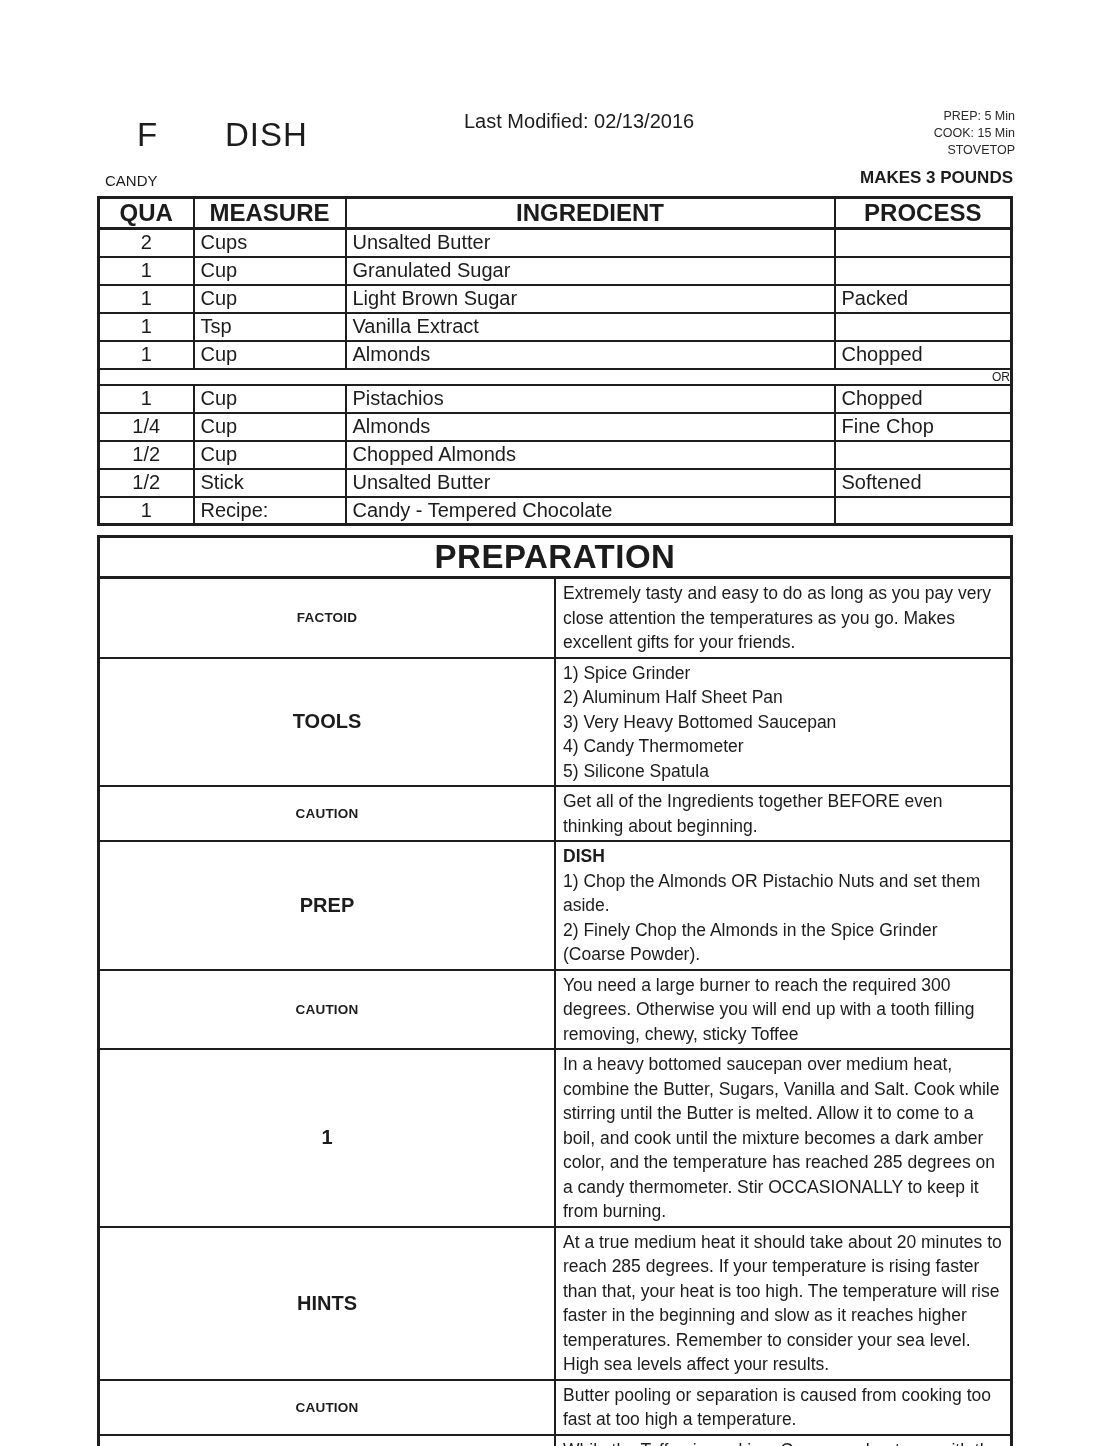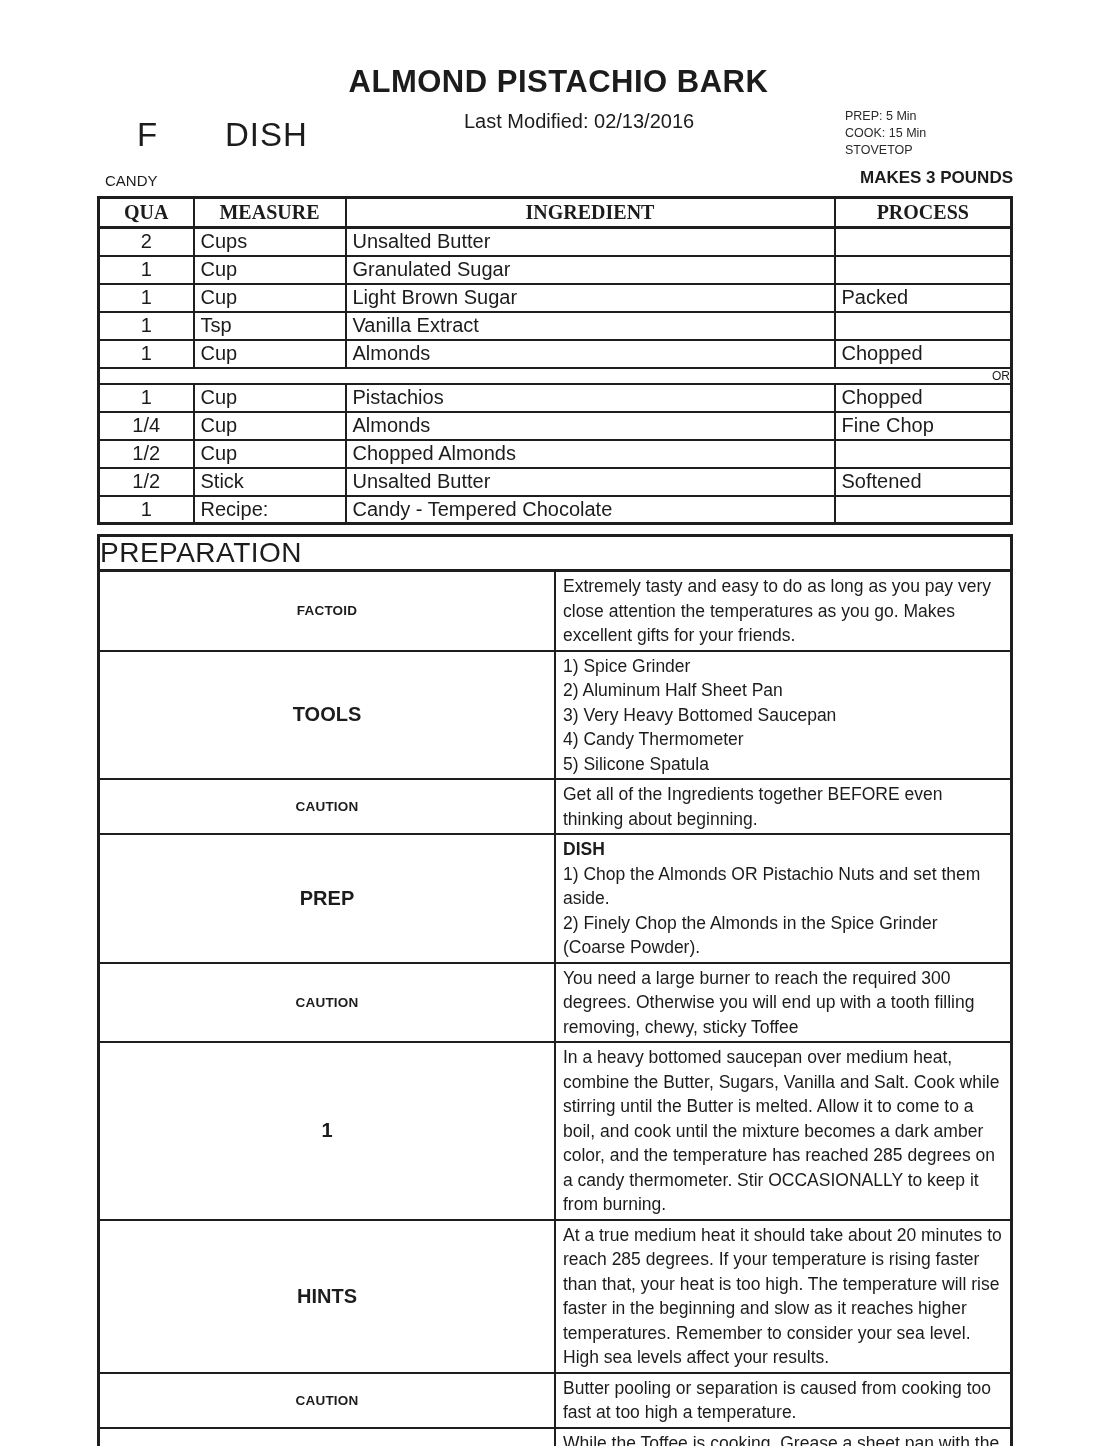--- a/index.html
+++ b/index.html
@@ -22,72 +22,70 @@
     letter-spacing: 0.5px;
   }
   .last-modified {
     position: absolute; top: 110px; left: 464px;
     font-size: 20px;
   }
   .letter   { position: absolute; top: 116px; left: 137px; font-size: 33px; }
   .difficulty { position: absolute; top: 116px; left: 225px; font-size: 33px; letter-spacing: 1px; }
   .meta {
     position: absolute; top: 108px; left: 845px; width: 170px;
-    text-align: left; font-size: 12.5px; line-height: 17px; color: #2a2a2a;
+    text-align: right; font-size: 12.5px; line-height: 17px; color: #2a2a2a;
   }
   .category { position: absolute; top: 172px; left: 105px; font-size: 15px; }
   .yield    { position: absolute; top: 168px; right: 104px; font-size: 17px; font-weight: bold; }
 
   
   table { border-collapse: collapse; table-layout: fixed; margin-left: 97px; width: 916px; }
   table, th, td { border: 2px solid #1e1e1e; }
   table { border-width: 3px; }
 
   
   .ing-table th {
-    height: 30px; font-size: 20px; font-weight: bold; text-align: center;
+    height: 30px; font-size: 24px; font-weight: bold; text-align: center;
     border-bottom-width: 3px;
-    font-family: Liberation Serif, serif;
   }
   .ing-table td { height: 28px; font-size: 20px; vertical-align: middle; }
   .ing-table .col-0 { width: 95px; text-align: center; }
   .ing-table .col-1 { width: 152px; }
   .ing-table .col-2 { width: 489px; }
   .ing-table td.col-1, .ing-table td.col-2, .ing-table td.col-3 {
     text-align: left; padding-left: 6px;
   }
   .or-cell {
     height: 14px !important; font-size: 12px !important;
     font-weight: normal; padding-left: 256px; text-align: right;
   }
 
   
   .prep-table { margin-top: 9px; }
   .prep-title {
-    height: 32px; font-size: 28px; font-weight: normal; text-align: left;
+    height: 32px; font-size: 33px; font-weight: bold; text-align: center;
     letter-spacing: 0.5px; border-bottom-width: 3px;
   }
   .prep-label {
     width: 95px; text-align: center; vertical-align: middle;
     font-weight: bold; font-size: 20px;
   }
   .prep-label.small { font-size: 13.5px; letter-spacing: 0.2px; }
   .prep-content {
     font-size: 17.5px; line-height: 24.5px;
     padding: 2px 8px 2px 7px; text-align: left; vertical-align: middle;
   }
   .prep-content b { font-weight: bold; }
 </style>
 </head>
 <body>
 
 <div class="page">
 
   <div class="header">
-    <div class="title">ALMOND PISTACHIO BARK</div>
     <div class="last-modified">Last Modified: 02/13/2016</div>
     <div class="letter">F</div>
     <div class="difficulty">DISH</div>
     <div class="meta">
       <div>PREP: 5 Min</div>
       <div>COOK: 15 Min</div>
       <div>STOVETOP</div>
     </div>
     <div class="category">CANDY</div>
     <div class="yield">MAKES 3 POUNDS</div>

